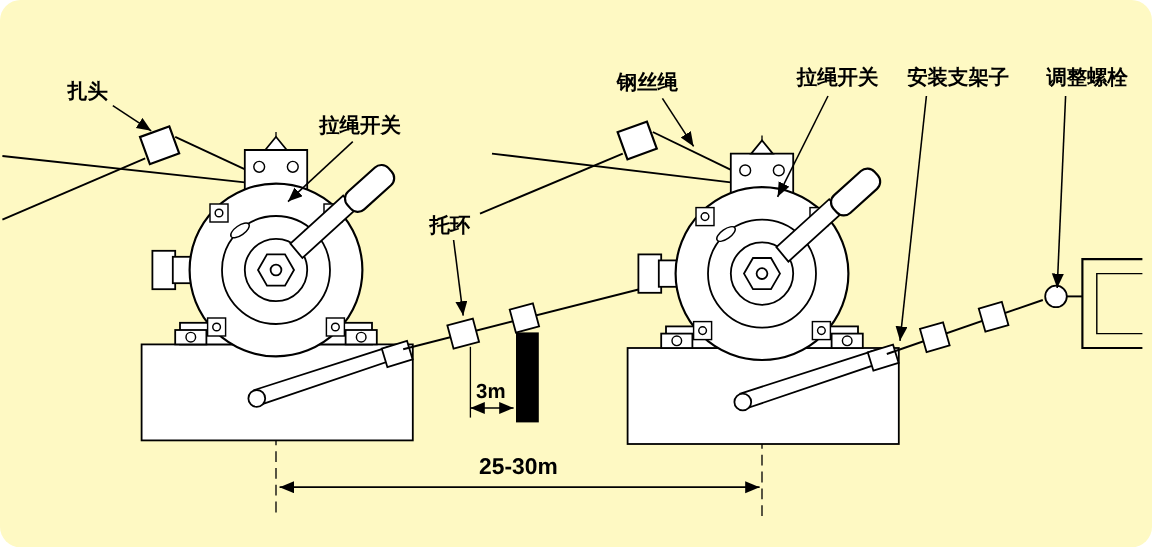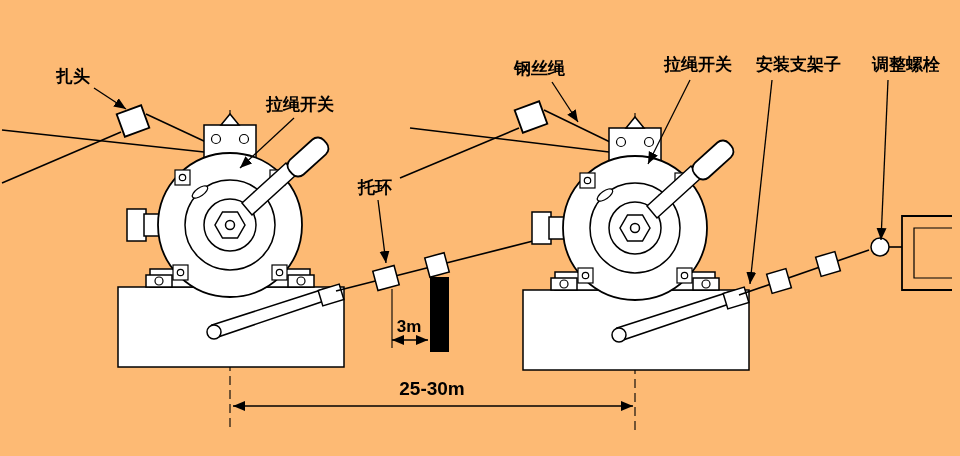--- a/index.html
+++ b/index.html
@@ -1,16 +1,16 @@
 <!DOCTYPE html>
 <html><head>
 <meta charset="utf-8">
 <style>
   html,body{margin:0;padding:0;background:#fff;}
-  .canvas{position:relative;width:960px;height:456px;background:#fdba74;overflow:hidden;}
+  .canvas{position:relative;width:960px;height:456px;background:#fef9c3;overflow:hidden;border-radius:17px;}
   svg{display:block;}
   .white{fill:#ffffff;stroke:#000000;}
   .nofill{fill:none;stroke:#000000;}
   .s12{stroke-width:1.2;}
   .s15{stroke-width:1.5;}
   .s18{stroke-width:1.8;}
   .cross{stroke:#000;stroke-width:2.6;}
   .dash{stroke:#000;stroke-width:1.1;stroke-dasharray:9 5;fill:none;}
   .rope{stroke:#000;stroke-width:1.6;fill:none;}
   .leader{stroke:#000;stroke-width:1.3;fill:none;marker-end:url(#arrow);}

